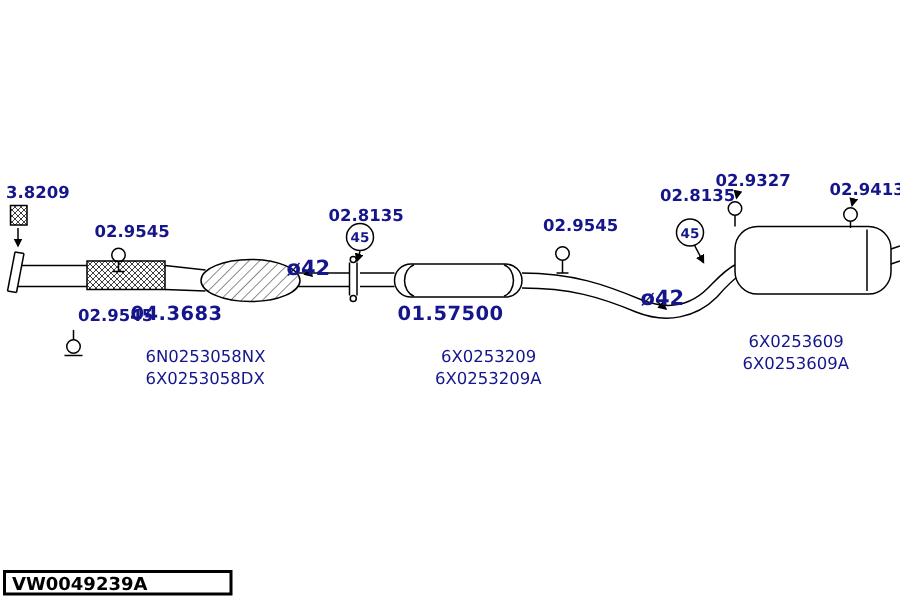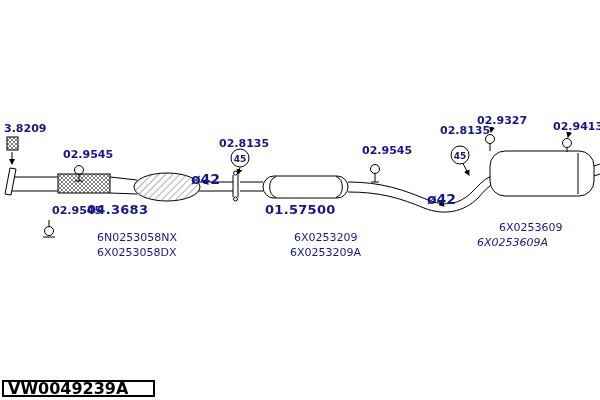--- a/index.html
+++ b/index.html
@@ -37,21 +37,21 @@
     top: 380px;
     width: 153px;
     height: 17px;
     border: 2px solid #000;
     background: #fff;
     display: flex;
     align-items: center;
     padding: 0 4px;
   }
   .code-text {
-    font-size: 16px;
+    font-size: 12px;
     font-weight: 700;
     color: #000;
     line-height: 1;
   }
 </style>
 </head>
 <body>
 
 <div class="screen">
 
@@ -187,19 +187,19 @@
 
   <div class="lbl big" style="left:87px;  top:203px;">04.3683</div>
   <div class="lbl oe" style="left:97px;  top:232px;">6N0253058NX</div>
   <div class="lbl oe" style="left:97px;  top:247px;">6X0253058DX</div>
 
   <div class="lbl big" style="left:265px; top:203px;">01.57500</div>
   <div class="lbl oe" style="left:294px; top:232px;">6X0253209</div>
   <div class="lbl oe" style="left:290px; top:247px;">6X0253209A</div>
 
   <div class="lbl oe" style="left:499px; top:222px;">6X0253609</div>
-  <div class="lbl oe" style="left:477px; top:237px;font-style:italic;">6X0253609A</div>
+  <div class="lbl oe" style="left:495px; top:237px;">6X0253609A</div>
 
   <div class="code-box">
     <span class="code-text">VW0049239A</span>
   </div>
 
 </div>
 
 </body></html>

